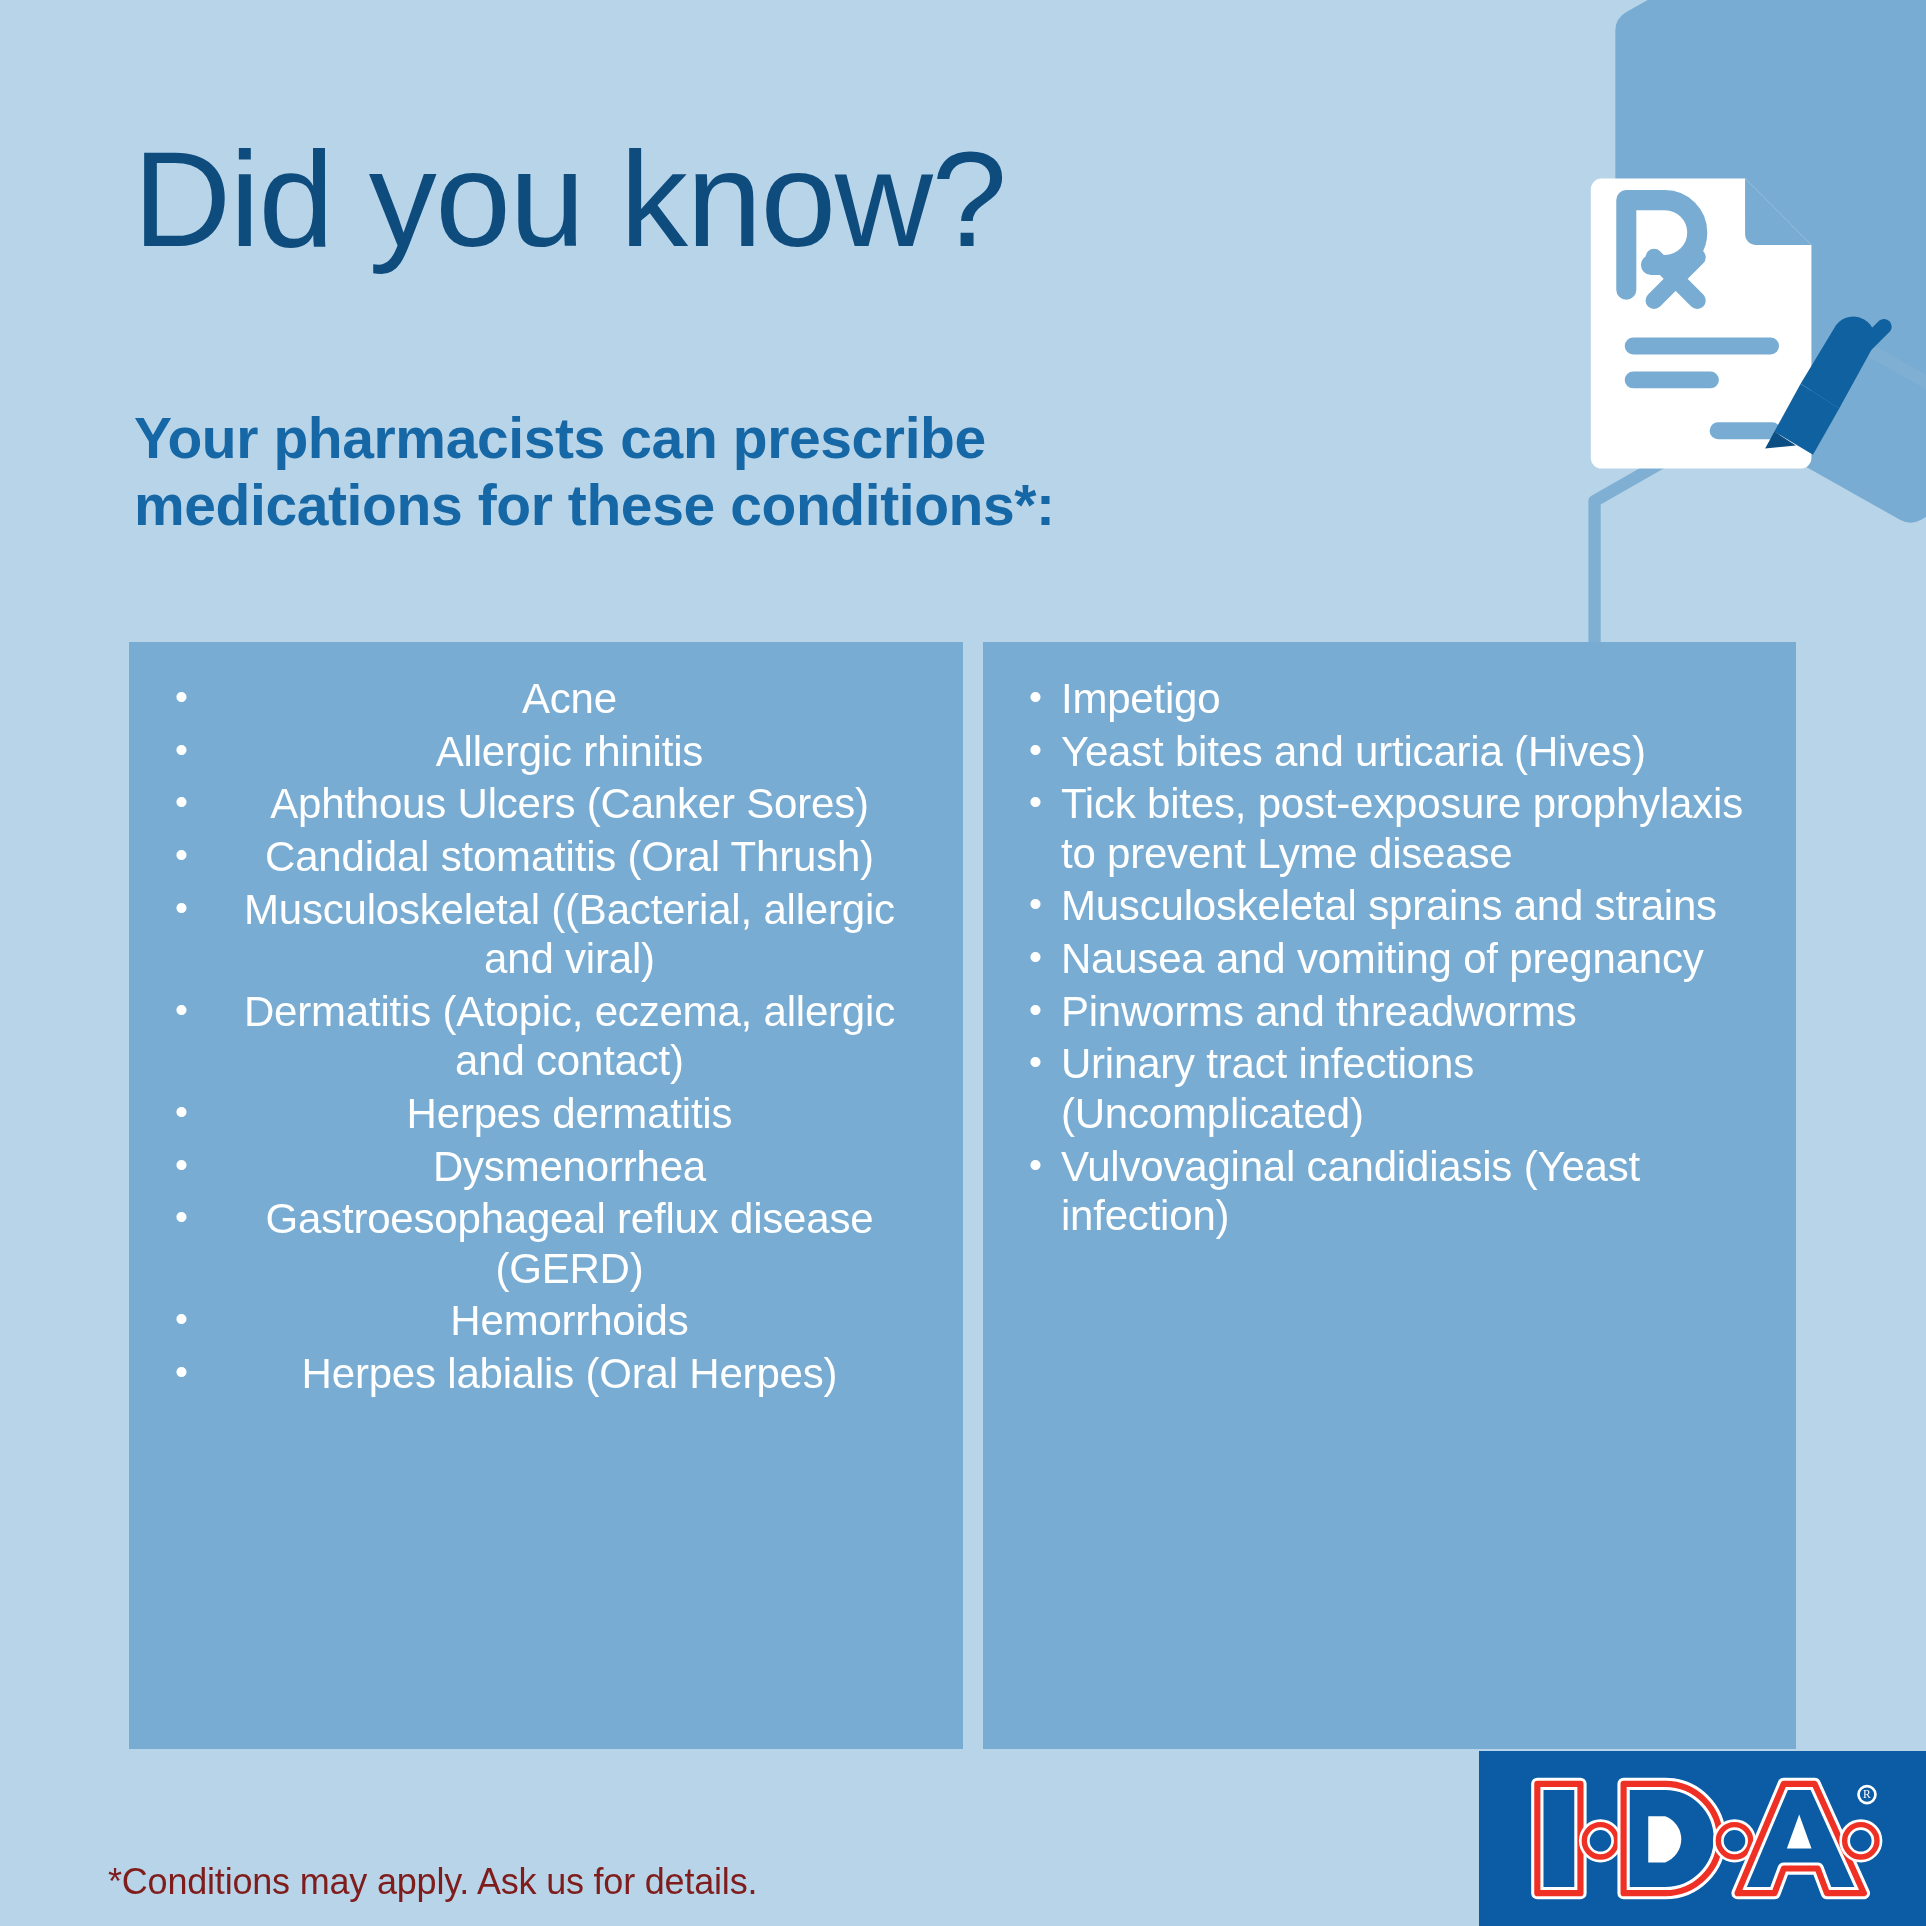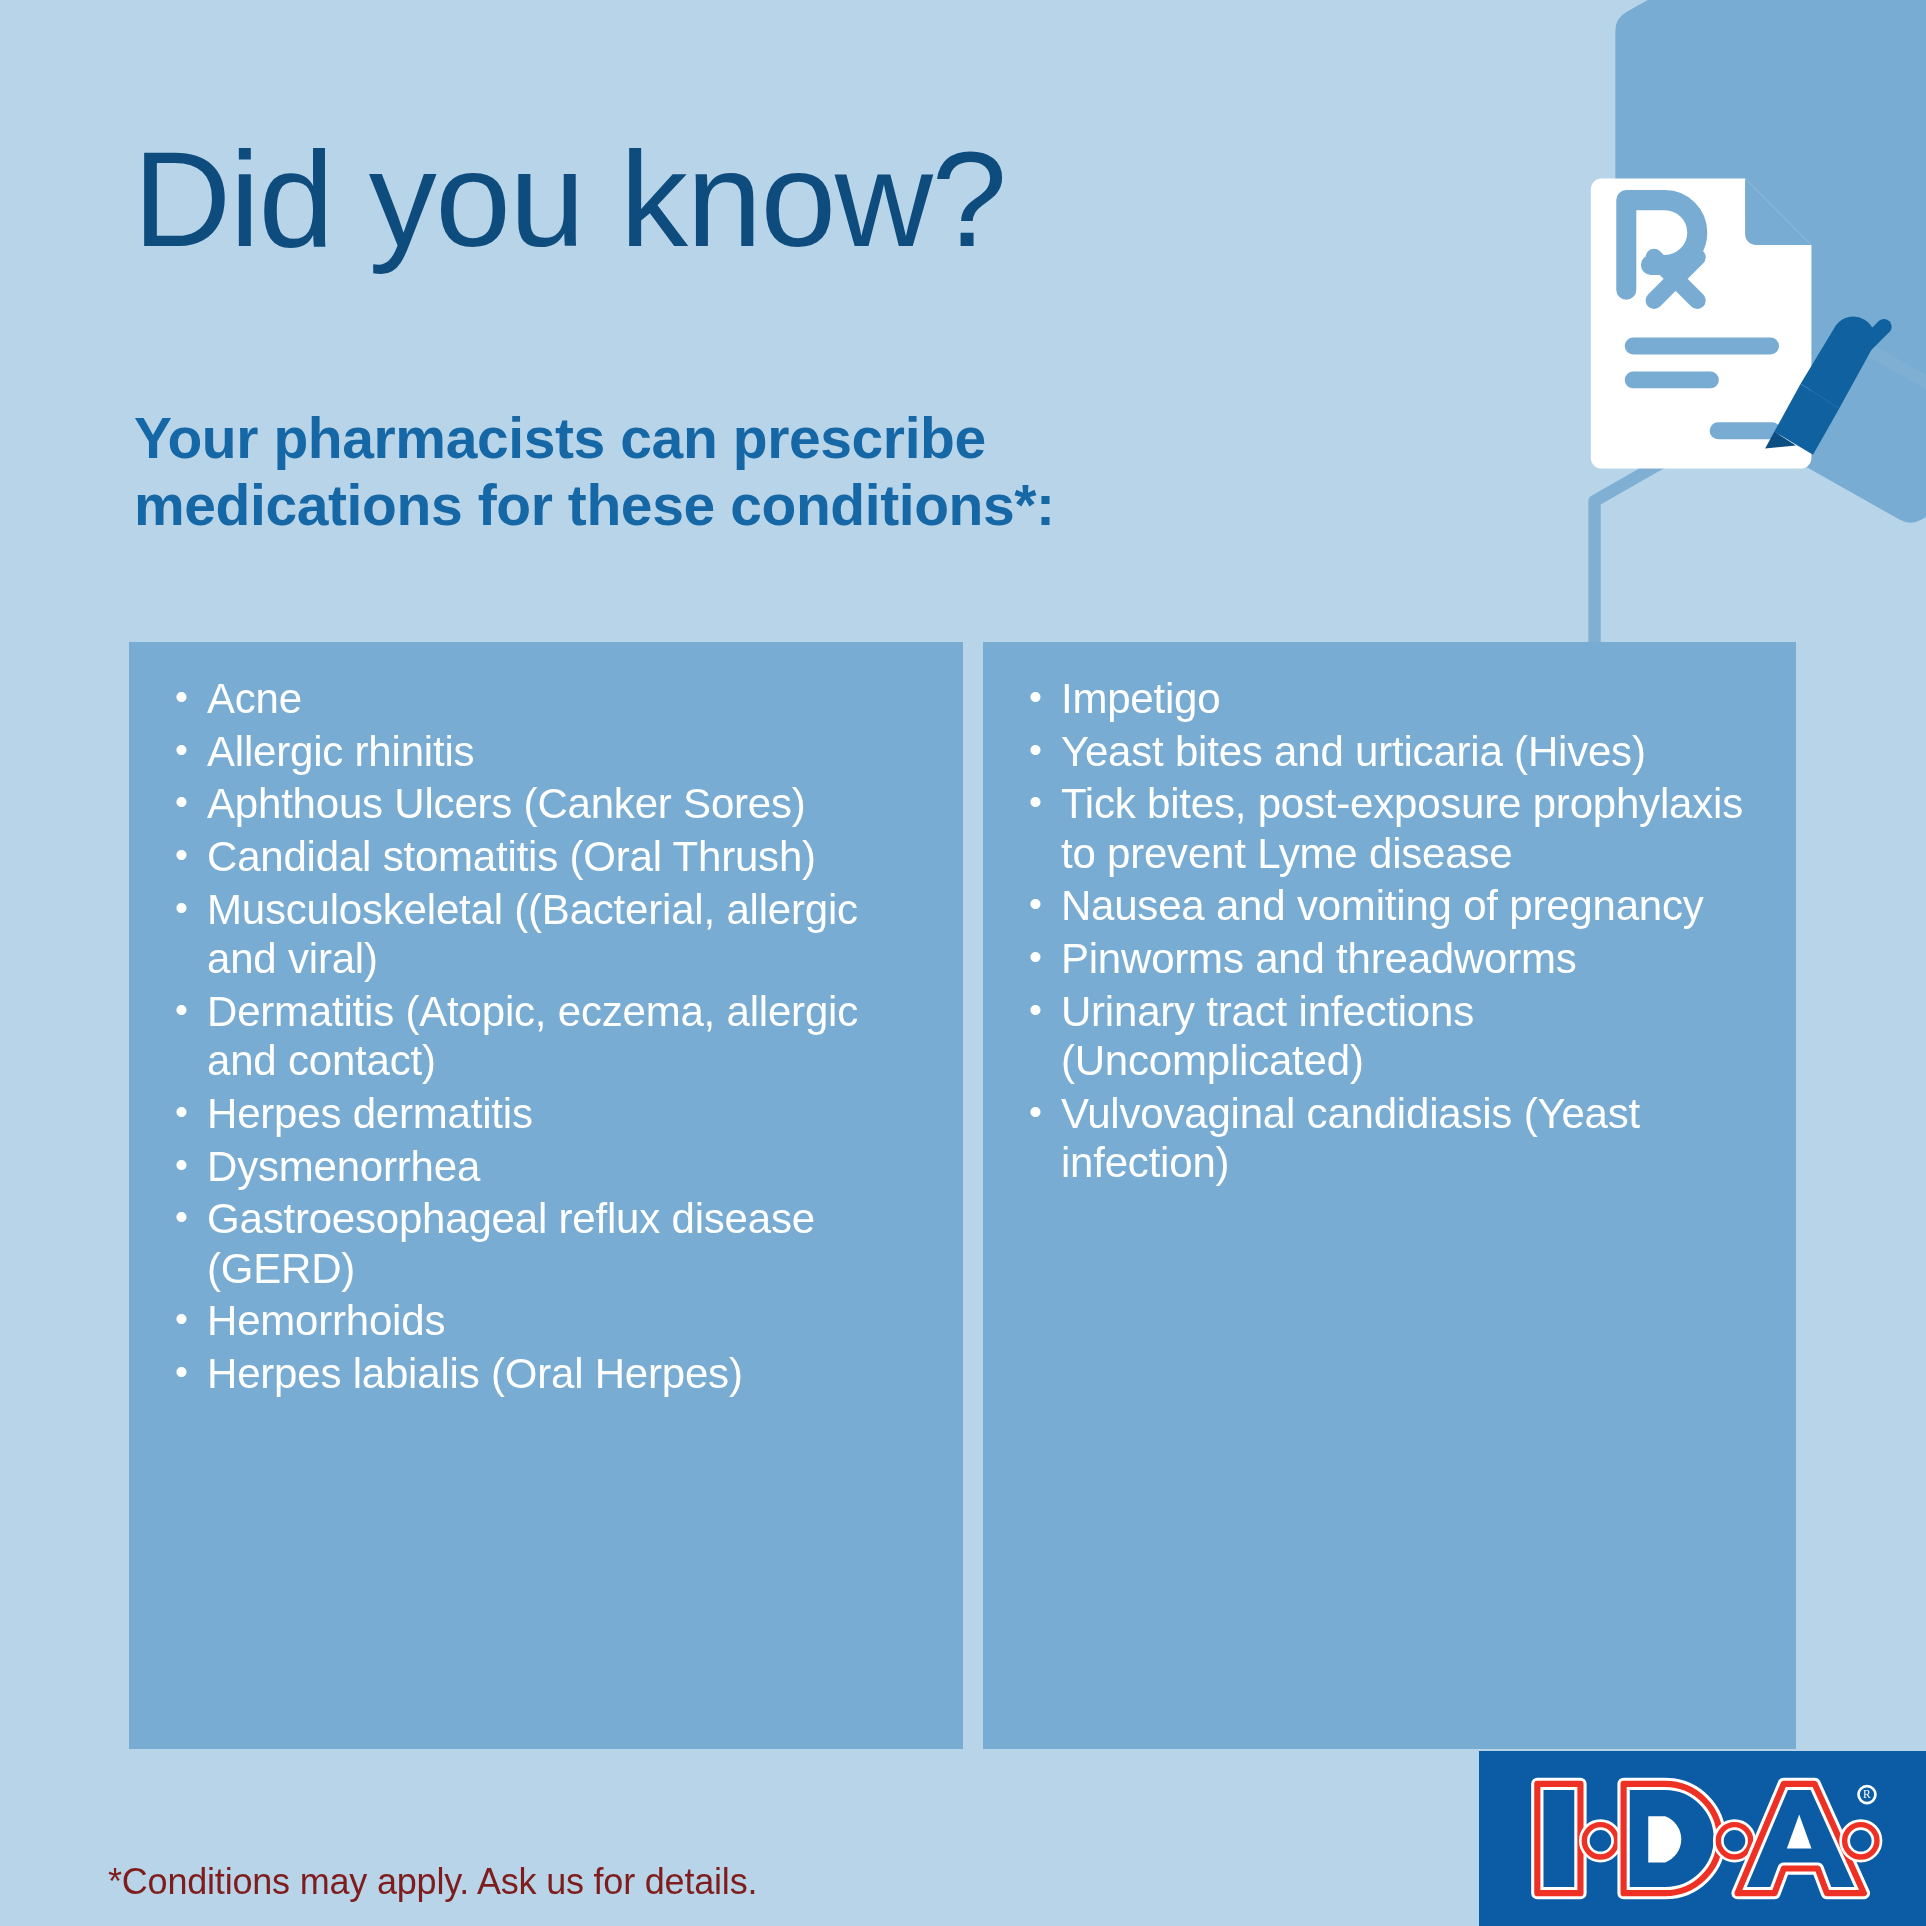--- a/index.html
+++ b/index.html
@@ -75,21 +75,21 @@
     top: 642px;
     width: 1667px;
     height: 1107px;
     display: flex;
     gap: 20px;
   }
   .panel {
     background: #79ACD2;
     box-sizing: border-box;
   }
-  .panel-left  { width: 844px; padding: 32px 31px 0 46px; }
+  .panel-left  { width: 844px; padding: 32px 31px 0 46px; text-align: center; }
   .panel-right { width: 823px; padding: 32px 23px 8px 46px; }
 
   ul.cond-list {
     list-style: none;
     margin: 0;
     padding: 0;
   }
   ul.cond-list li {
     position: relative;
     color: #ffffff;
@@ -200,20 +200,21 @@
         <li>Hemorrhoids</li>
         <li>Herpes labialis (Oral Herpes)</li>
       </ul>
     </div>
 
     <div class="panel panel-right">
       <ul class="cond-list">
         <li>Impetigo</li>
         <li>Yeast bites and urticaria (Hives)</li>
         <li>Tick bites, post-exposure prophylaxis to prevent Lyme disease</li>
+        <li>Musculoskeletal sprains and strains</li>
         <li>Nausea and vomiting of pregnancy</li>
         <li>Pinworms and threadworms</li>
         <li>Urinary tract infections (Uncomplicated)</li>
         <li>Vulvovaginal candidiasis (Yeast infection)</li>
       </ul>
     </div>
 
   </div>
 
   <div class="footnote">*Conditions may apply. Ask us for details.</div>

